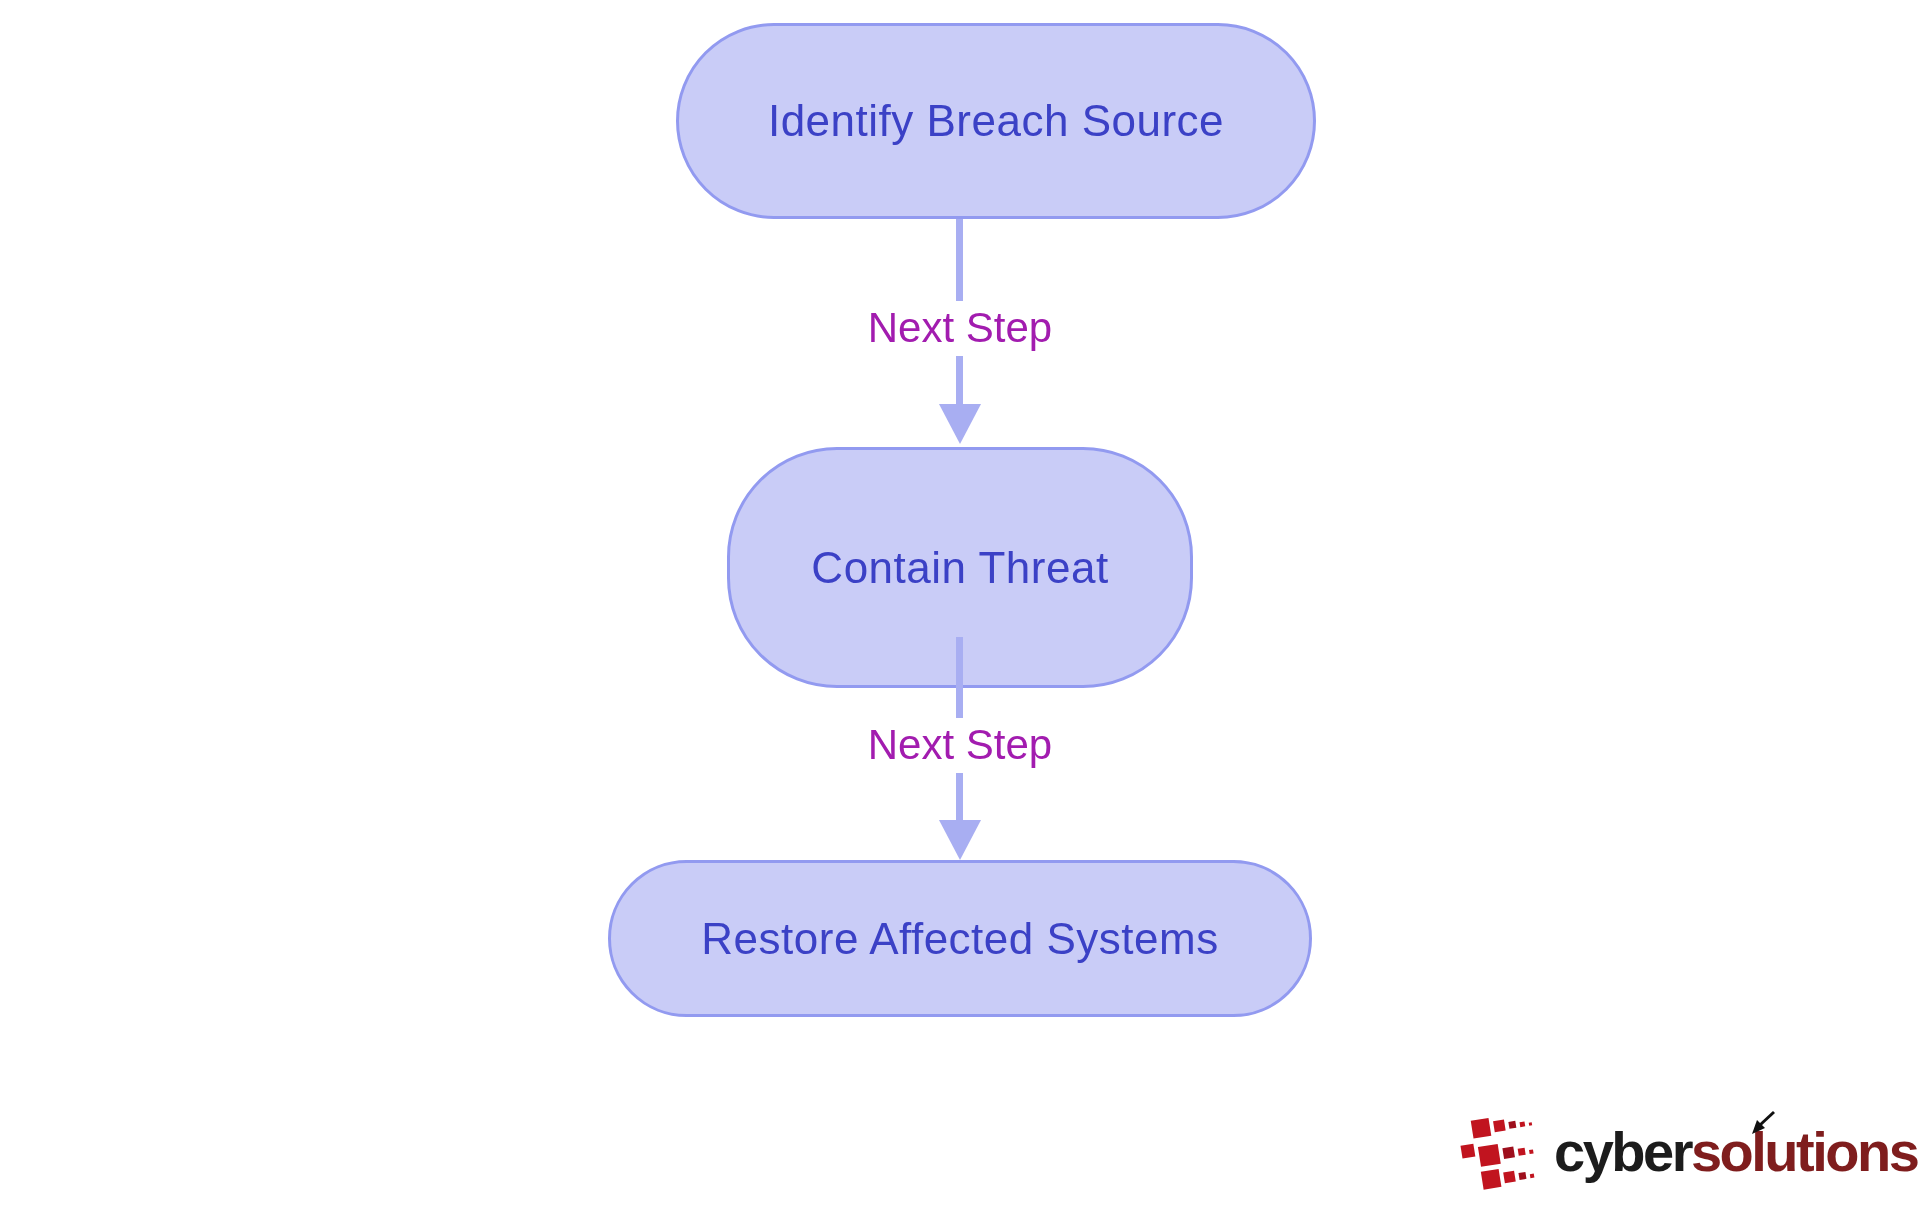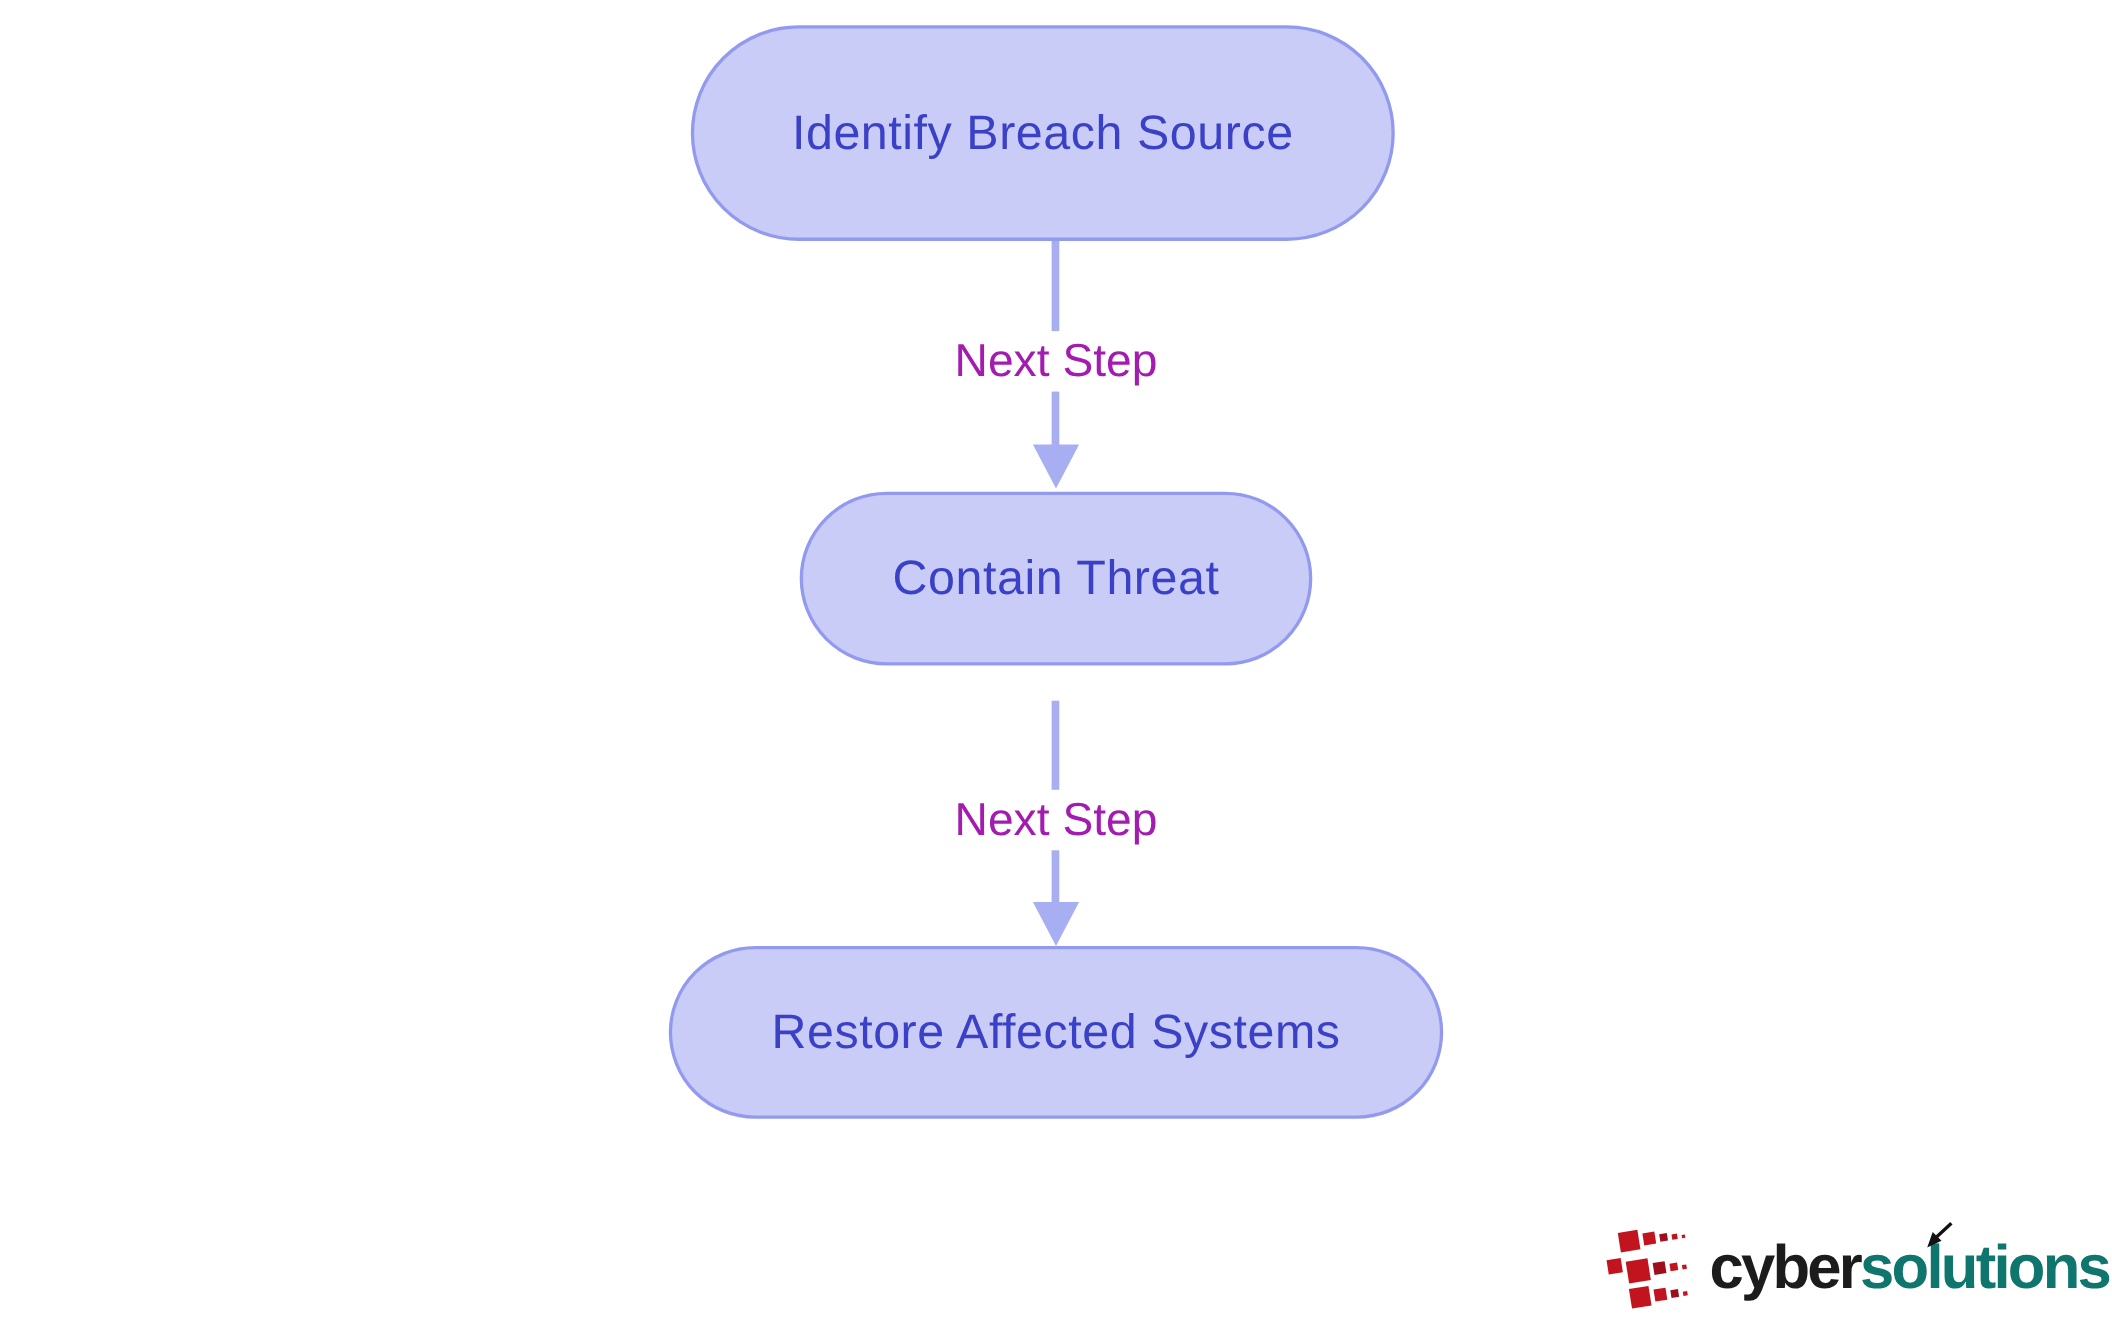--- a/index.html
+++ b/index.html
@@ -15,22 +15,22 @@
     position:absolute;
     background:#c9ccf7;
     border:3px solid #929af0;
     border-radius:110px;
     box-sizing:border-box;
     display:flex;align-items:center;justify-content:center;
     color:#3b41c6;
     font-size:44px;
     letter-spacing:0.5px;
   }
-  .node-1{left:628px;top:23px;width:640px;height:196px;}
-  .node-2{left:727px;top:447px;width:466px;height:158px;}
+  .node-1{left:676px;top:23px;width:640px;height:196px;}
+  .node-2{left:727px;top:447px;width:466px;height:241px;}
   .node-3{left:608px;top:860px;width:704px;height:157px;}
   
   .seg{
     position:absolute;left:956px;width:7px;
     background:#a8aef2;
   }
   .seg-1a{top:219px;height:82px;}
   .seg-1b{top:356px;height:50px;}
   .seg-2a{top:637px;height:81px;}
   .seg-2b{top:773px;height:48px;}
@@ -55,21 +55,21 @@
     display:flex;align-items:center;
   }
   .logo-icon{display:block;margin-right:6px;}
   .logo-text{
     position:relative;
     display:flex;align-items:flex-end;
     font-size:56px;font-weight:bold;letter-spacing:-2.5px;
     line-height:92px;
   }
   .logo-cyber{color:#1c1c1c;}
-  .logo-solutions{color:#0f766e;}
+  .logo-solutions{color:#7f1d1d;}
   .cursor-arrow{
     position:absolute;left:196px;top:4px;
   }
 </style>
 </head>
 <body>
 
 <div class="canvas">
 
   <div class="node node-1">

